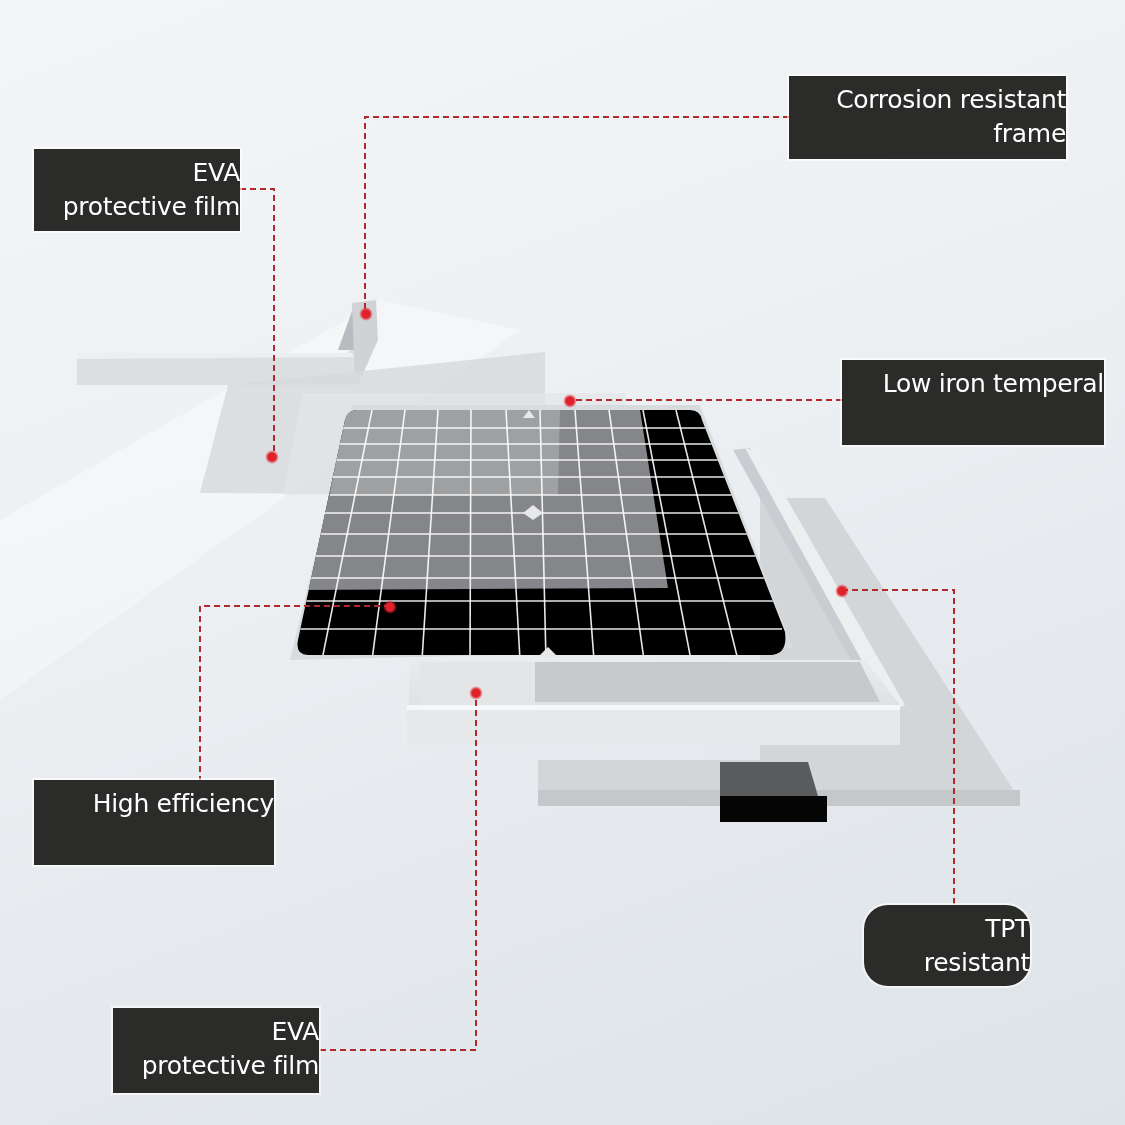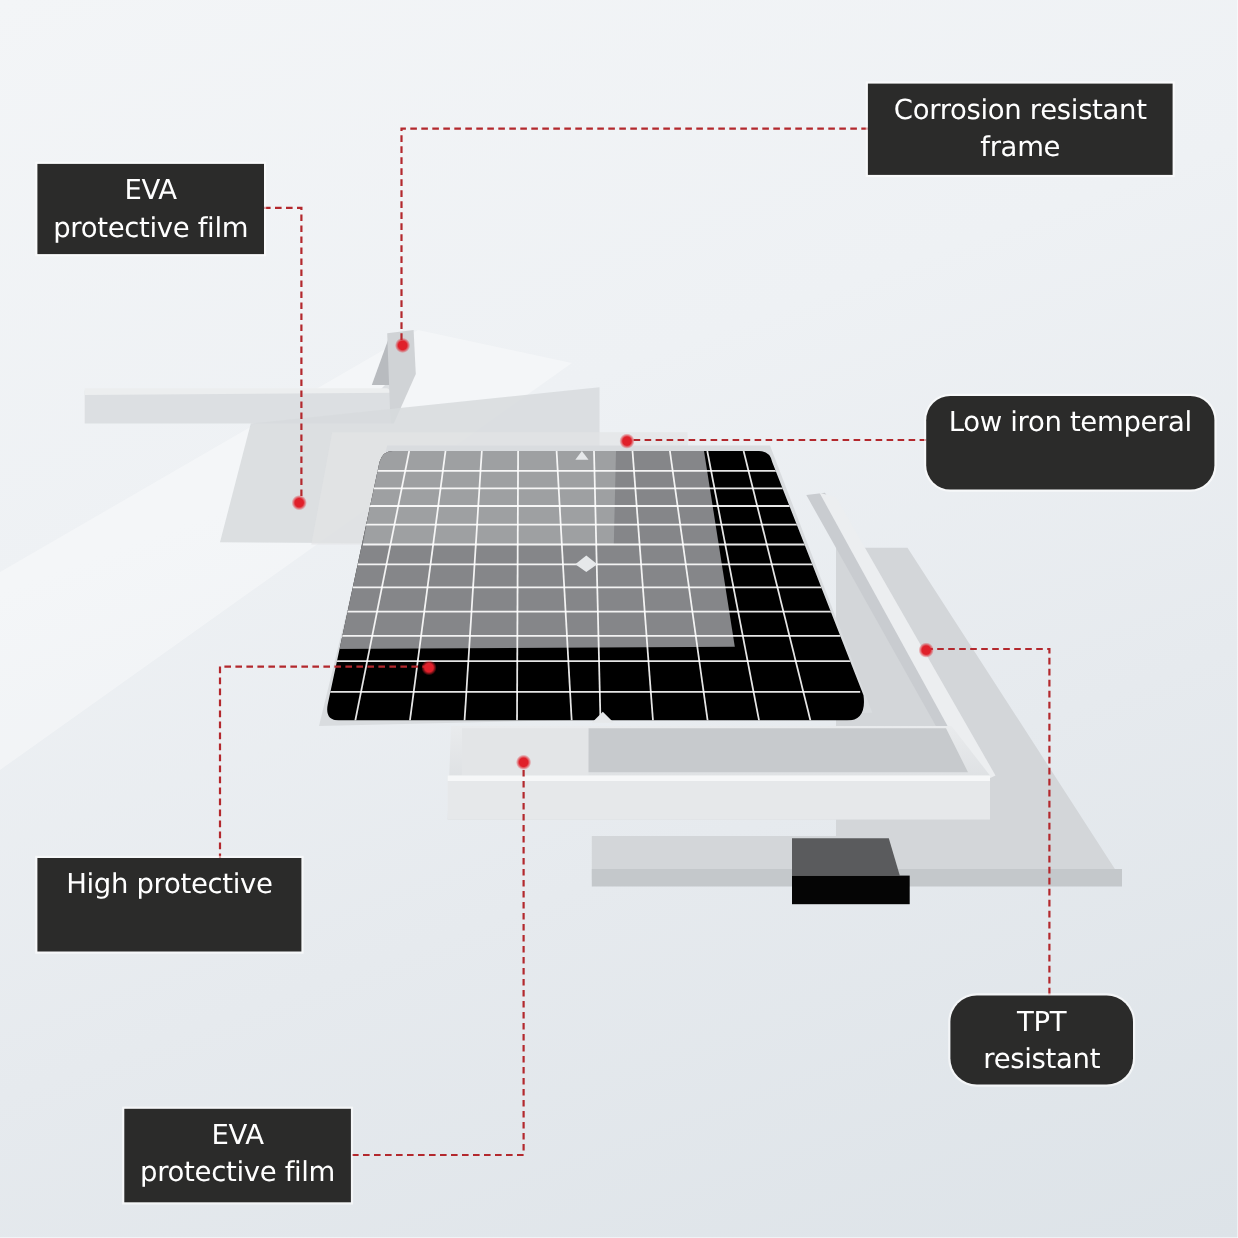--- a/index.html
+++ b/index.html
@@ -5,21 +5,21 @@
   html, body { margin: 0; padding: 0; }
   body {
     width: 1125px; height: 1125px; overflow: hidden; position: relative;
     background: linear-gradient(160deg, #f3f5f7 0%, #eef1f4 35%, #e6eaee 65%, #dde3e8 100%);
     font-family: "DejaVu Sans", sans-serif;
   }
   .scene { position: absolute; left: 0; top: 0; width: 1125px; height: 1125px; }
   .label {
     position: absolute; background: #2b2b2a; color: #ffffff;
     font-family: "DejaVu Sans", sans-serif; font-size: 25px; line-height: 34px;
-    text-align: center; box-sizing: border-box; padding-top: 7px;
+    text-align: right; box-sizing: border-box; padding-top: 7px;
     box-shadow: 0 0 0 2px rgba(255,255,255,0.6);
     letter-spacing: -0.3px;
   }
   .label span { display: block; }
 </style>
 </head>
 <body>
 
 <svg class="scene" viewBox="0 0 1125 1125" xmlns="http://www.w3.org/2000/svg">
   <defs>
@@ -131,26 +131,26 @@
 <div class="label" style="left:789px; top:76px; width:277px; height:83px;">
   <span>Corrosion resistant</span>
   <span>frame</span>
 </div>
 
 <div class="label" style="left:34px; top:149px; width:206px; height:82px;">
   <span>EVA</span>
   <span>protective film</span>
 </div>
 
-<div class="label" style="left:842px; top:360px; width:262px; height:85px;border-radius:22px;">
+<div class="label" style="left:842px; top:360px; width:262px; height:85px;">
   <span>Low iron temperal</span>
 </div>
 
 <div class="label" style="left:34px; top:780px; width:240px; height:85px;">
-  <span>High protective</span>
+  <span>High efficiency</span>
 </div>
 
 <div class="label" style="left:864px; top:905px; width:166px; height:81px;border-radius:24px;">
   <span>TPT</span>
   <span>resistant</span>
 </div>
 
 <div class="label" style="left:113px; top:1008px; width:206px; height:85px;">
   <span>EVA</span>
   <span>protective film</span>

